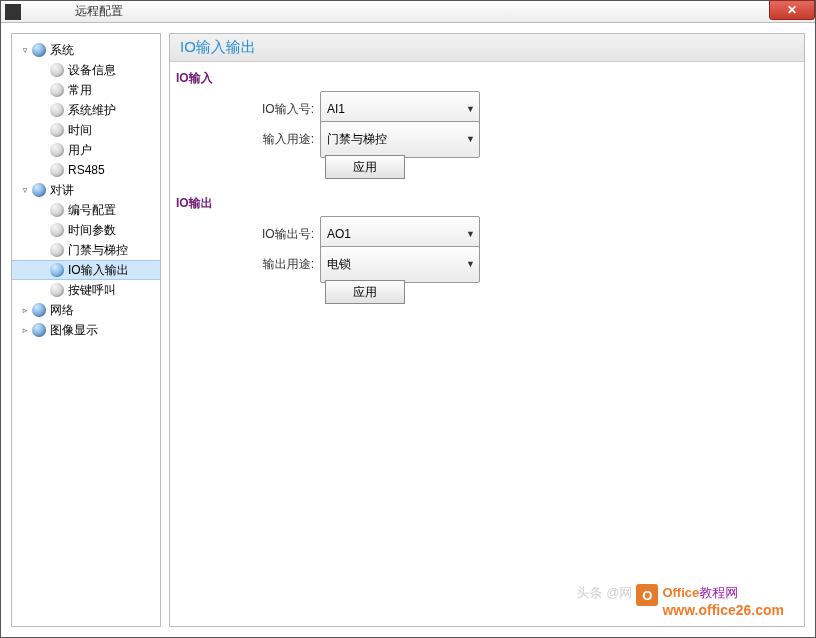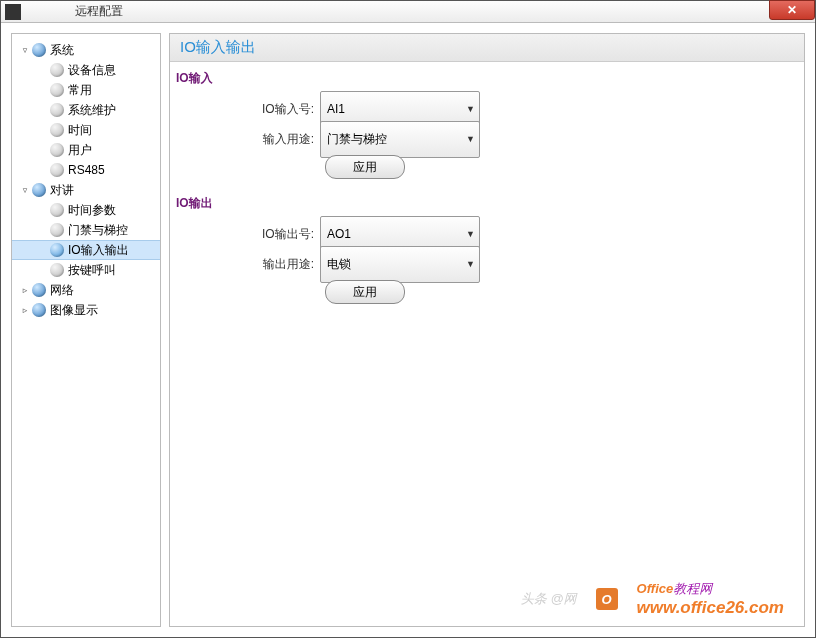--- a/index.html
+++ b/index.html
@@ -118,29 +118,28 @@
       cursor:pointer;
     }
     .select-ctl .caret {
       font-size:9px; color:#333;
     }
     .btn-row { display:flex; padding-left:155px; margin-top:2px; }
     .btn {
       width:80px; height:24px;
       border:1px solid #8a8a8a;
       background: linear-gradient(to bottom,#fdfdfd,#e2e2e2);
-      border-radius:11px;
+      border-radius:0;
       display:flex; align-items:center; justify-content:center;
       cursor:pointer;
     }
     .watermark {
       position:absolute; right:20px; bottom:8px;
-      color:#d0d0d0; font-size:13px; display:flex; align-items:center; gap:19px;
+      color:#d0d0d0; font-size:13px; display:flex; gap:4px;
       pointer-events:none;
-      font-style:italic;
     }
     .wm-orange { color:#f07d2a; font-weight:bold; }
     .wm-gray { color:#a21caf;margin-top:32px; }
     .wm-icon {
       width:22px; height:22px; background:#e57b2c; border-radius:3px;
       display:inline-flex; align-items:center; justify-content:center; color:#fff; font-weight:bold;
     }
   </style>
 </head>
 <body>
@@ -187,20 +186,24 @@
         <span>RS485</span>
       </div>
 
       <div class="tree-item">
         <span class="expand-icon">▿</span>
         <span class="node-icon"></span>
         <span>对讲</span>
       </div>
       <div class="tree-item level2">
         <span class="leaf-icon"></span>
+        <span>编号配置</span>
+      </div>
+      <div class="tree-item level2">
+        <span class="leaf-icon"></span>
         <span>时间参数</span>
       </div>
       <div class="tree-item level2">
         <span class="leaf-icon"></span>
         <span>门禁与梯控</span>
       </div>
       <div class="tree-item level2 selected">
         <span class="leaf-icon" style="background:radial-gradient(circle at 35% 30%,#d6ecff,#7db6e6 60%,#3f85c4)"></span>
         <span>IO输入输出</span>
       </div>
@@ -268,18 +271,18 @@
             <span>应用</span>
           </div>
         </div>
       </div>
 
       <div class="watermark">
         <span>头条 @网</span>
         <span class="wm-icon">O</span>
         <span>
           <span class="wm-orange">Office</span><span class="wm-gray">教程网</span><br>
-          <span class="wm-orange" style="font-size:17px;">www.office26.com</span>
+          <span class="wm-orange" style="font-size:14px;">www.office26.com</span>
         </span>
       </div>
     </div>
   </div>
 </div>
 
 </body></html>

